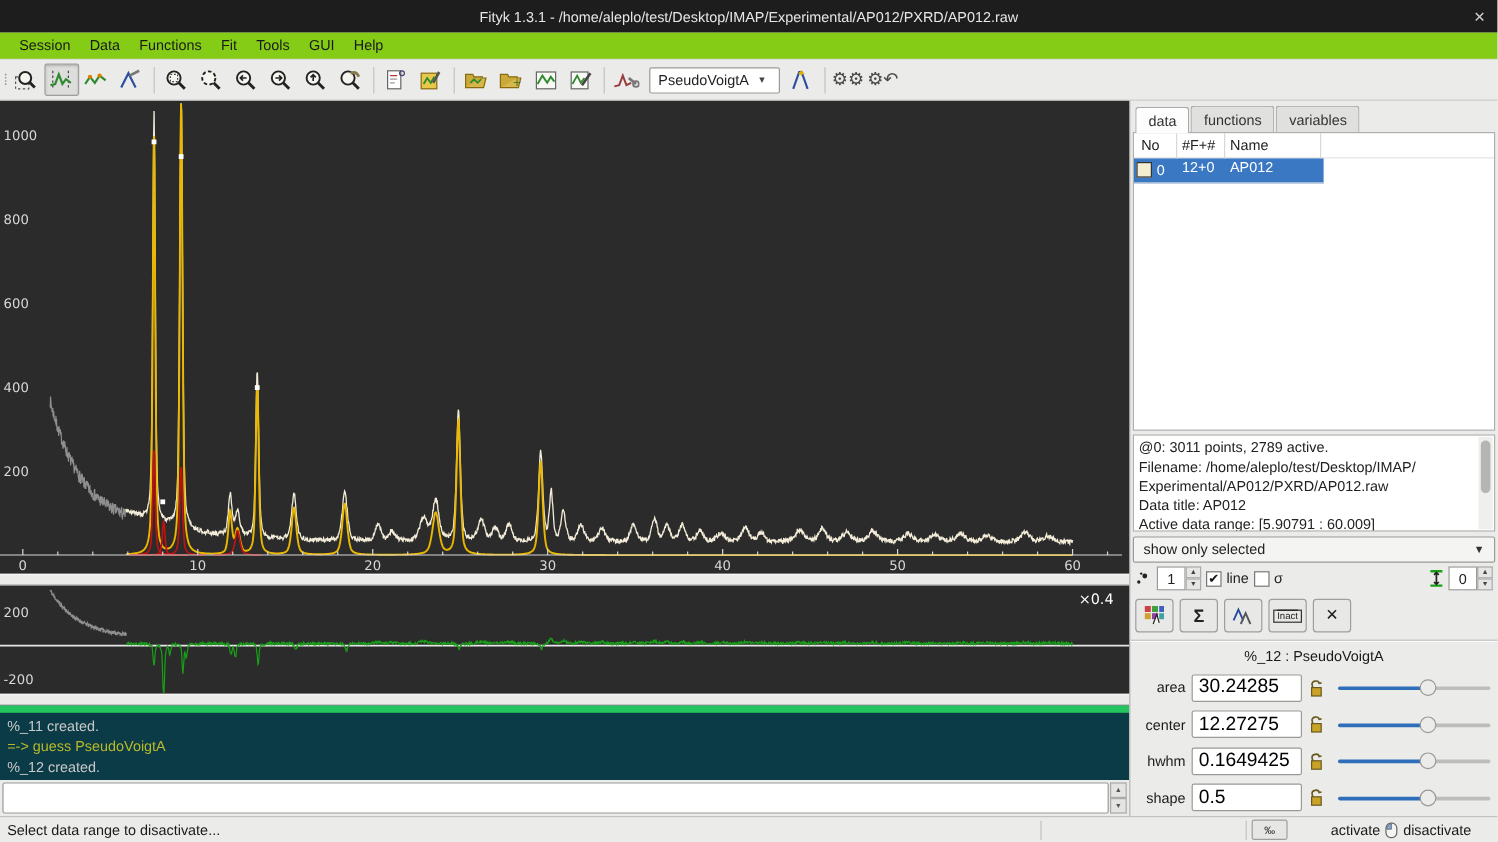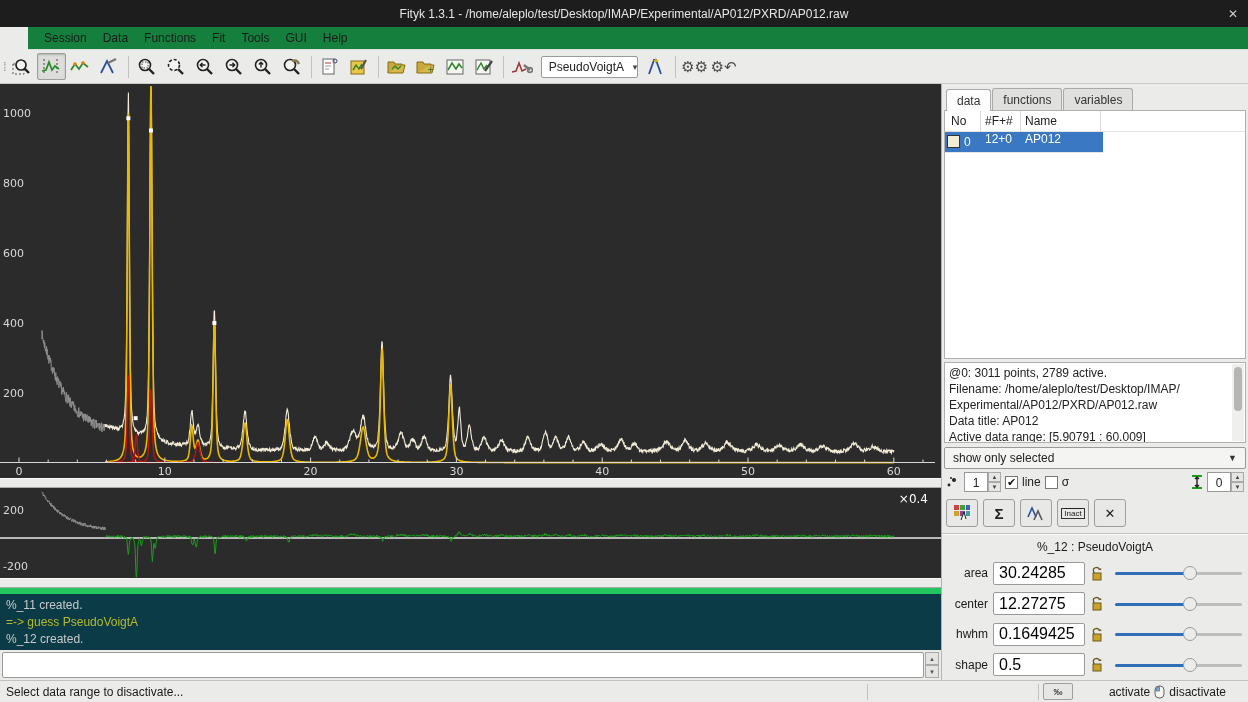--- a/index.html
+++ b/index.html
@@ -8,35 +8,35 @@
     background:#ebebe9; }
   .window { width:1248px; height:702px; display:flex; flex-direction:column; }
 
   
   .titlebar { height:27px; background:#1d1d1d; color:#e6e6e6; display:flex; align-items:center;
     justify-content:center; position:relative; font-size:12px; }
   .titlebar .close { position:absolute; right:10px; top:0; height:27px; display:flex;
     align-items:center; color:#cfcfcf; font-size:12px; cursor:default; }
 
   
-  .menubar { height:23px; background:#15803d; display:flex; align-items:center; padding-left:8px;
-    border-bottom:1px solid #dcdcda;margin-left:28px; }
+  .menubar { height:23px; background:#84cc16; display:flex; align-items:center; padding-left:8px;
+    border-bottom:1px solid #dcdcda; }
   .menubar .mitem { padding:3px 8px; color:#1a1a1a; }
 
   
   .toolbar { height:34px; background:#ebebe9; display:flex; align-items:center; padding-left:2px;
     border-bottom:1px solid #c9c9c7; }
   .tb-handle { color:#9a9a98; font-size:13px; letter-spacing:-2px; margin:0 3px 0 1px; }
   .tb-btn { width:29px; height:27px; display:flex; align-items:center; justify-content:center;
     border:1px solid transparent; border-radius:2px; background:transparent; }
   .tb-btn.pressed { background:#dddddb; border:1px solid #9e9e9c; box-shadow:inset 0 1px 2px rgba(0,0,0,.2); }
   .tb-sep { width:1px; height:22px; background:#c2c2c0; margin:0 4px; }
   .tb-glyph { font-size:15px; color:#4a4a48; line-height:1; }
   .tb-select { height:22px; background:#fff; border:1px solid #9a9a98; border-radius:2px;
-    display:flex; align-items:center; margin:0 4px; padding:0 0 0 7px; }
+    display:flex; align-items:center; margin:0 4px; padding:0 12px 0 7px; }
   .tb-select .val { min-width:78px; }
   .tb-select .arr { font-size:9px; color:#444; margin-left:6px; }
 
   
   .content { flex:1; display:flex; min-height:0; }
   .left-col { width:941px; display:flex; flex-direction:column; background:#ebebe9; }
   .plot-main { height:394px; background:#2b2b2b; position:relative; }
   .splitter { height:10px; background:#ebebe9; border-top:1px solid #fafafa; border-bottom:1px solid #a9a9a7; }
   .plot-aux { height:90px; background:#2b2b2b; position:relative; }
   .console { height:62px; background:#0a3b46; padding:3px 6px; overflow:hidden;

